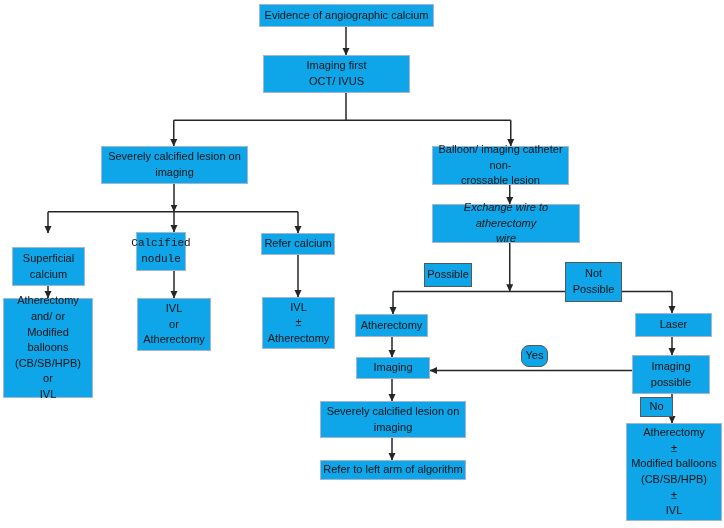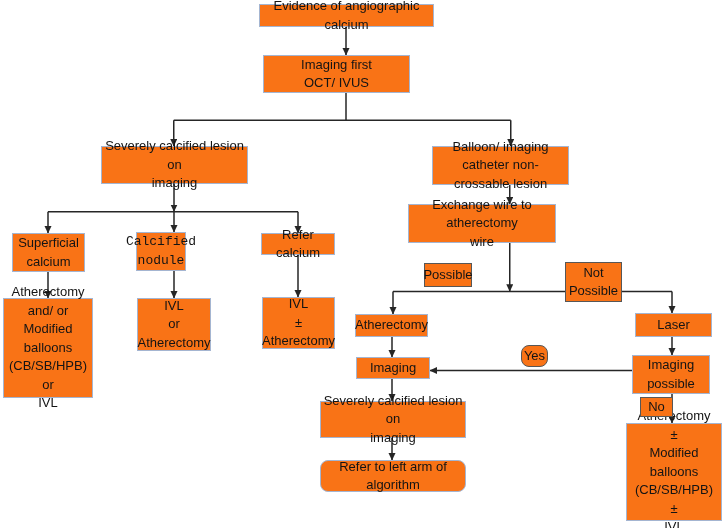--- a/index.html
+++ b/index.html
@@ -2,23 +2,23 @@
 <html><head>
 <meta charset="utf-8">
 <style>
   html,body{margin:0;padding:0;background:#fff;}
   #canvas{
     position:relative;width:724px;height:528px;background:#ffffff;
     font-family:"Liberation Sans",sans-serif;color:#141414;overflow:hidden;
   }
   #edges{position:absolute;left:0;top:0;width:724px;height:528px;}
   .node,.tag{
-    position:absolute;background:#f97316;
+    position:absolute;background:#0ea5e9;
     display:flex;align-items:center;justify-content:center;
-    text-align:center;font-size:13px;line-height:1.42;
+    text-align:center;font-size:11px;line-height:1.42;
     white-space:pre-line;box-sizing:border-box;padding:4px 2px;
   }
   .node{border:1px solid #a4b5d1;}
   .tag{border:1px solid #575757;}
 </style>
 </head>
 <body>
 
 <div id="canvas">
 
@@ -58,24 +58,24 @@
 
   <div class="node" style="left:263px;top:55px;width:147px;height:38px;">Imaging first
 OCT/ IVUS</div>
 
   <div class="node" style="left:101px;top:146px;width:147px;height:38px;">Severely calcified lesion on
 imaging</div>
 
   <div class="node" style="left:432px;top:146px;width:137px;height:39px;">Balloon/ imaging catheter non-
 crossable lesion</div>
 
-  <div class="node" style="left:408px;top:204px;width:148px;height:39px;">Exchange wire to atherectomy
+  <div class="node" style="left:432px;top:204px;width:148px;height:39px;font-style:italic;">Exchange wire to atherectomy
 wire</div>
 
-  <div class="node" style="left:12px;top:233px;width:73px;height:39px;">Superficial
+  <div class="node" style="left:12px;top:247px;width:73px;height:39px;">Superficial
 calcium</div>
 
   <div class="node" style="left:136px;top:232px;width:50px;height:39px;font-family:Liberation Mono, monospace;">Calcified
 nodule</div>
 
   <div class="node" style="left:261px;top:233px;width:74px;height:22px;">Refer calcium</div>
 
   <div class="node" style="left:3px;top:298px;width:90px;height:100px;">Atherectomy
 and/ or
 Modified balloons
@@ -96,21 +96,21 @@
   <div class="node" style="left:635px;top:313px;width:77px;height:24px;">Laser</div>
 
   <div class="node" style="left:356px;top:357px;width:74px;height:22px;">Imaging</div>
 
   <div class="node" style="left:632px;top:355px;width:78px;height:39px;">Imaging
 possible</div>
 
   <div class="node" style="left:320px;top:401px;width:146px;height:37px;">Severely calcified lesion on
 imaging</div>
 
-  <div class="node" style="left:320px;top:460px;width:146px;height:32px;border-radius:8px;">Refer to left arm of algorithm</div>
+  <div class="node" style="left:320px;top:460px;width:146px;height:20px;">Refer to left arm of algorithm</div>
 
   <div class="node" style="left:626px;top:423px;width:96px;height:98px;">Atherectomy
 ±
 Modified balloons
 (CB/SB/HPB)
 ±
 IVL</div>
 
   <div class="tag" style="left:424px;top:263px;width:48px;height:24px;">Possible</div>
 

